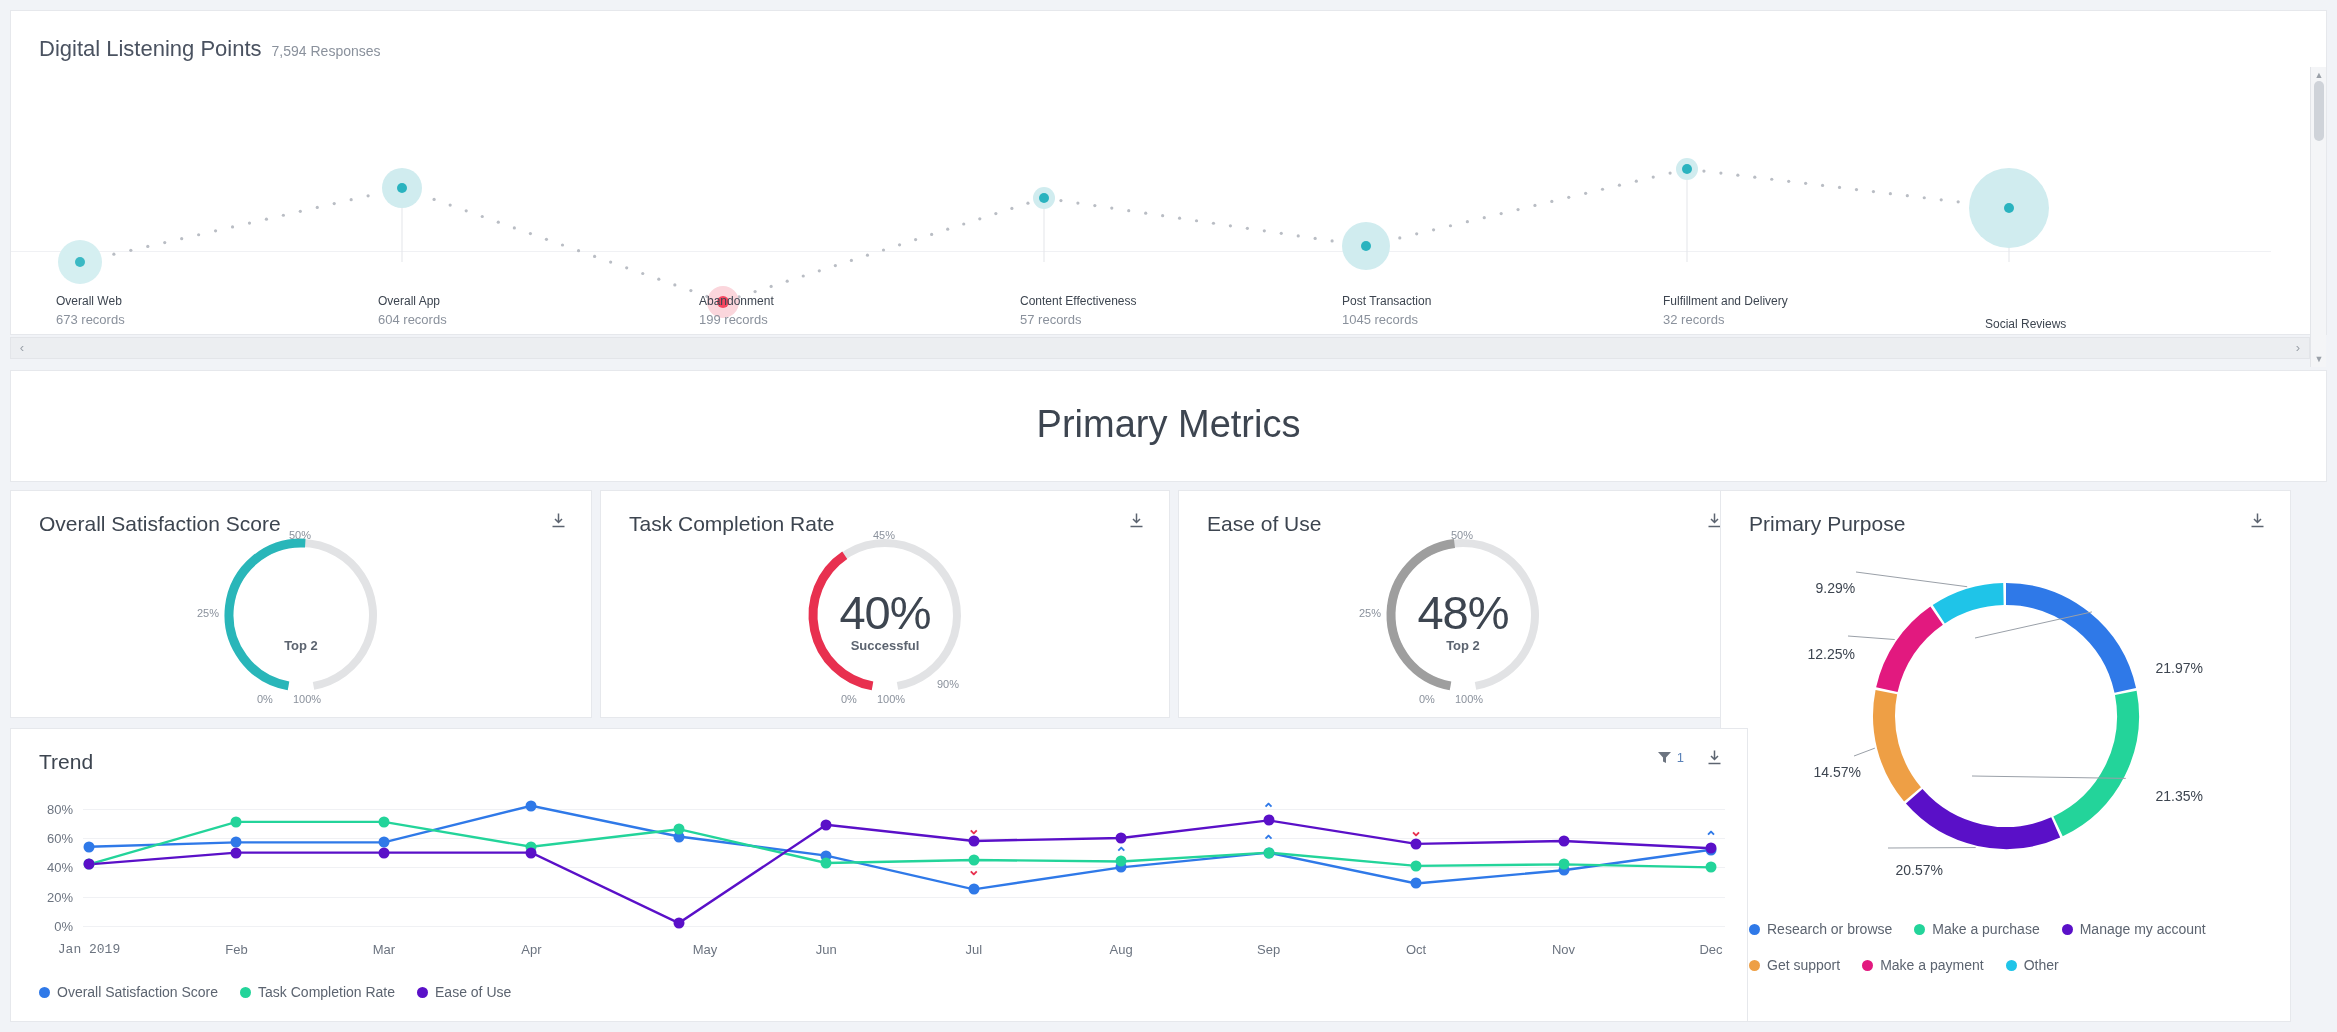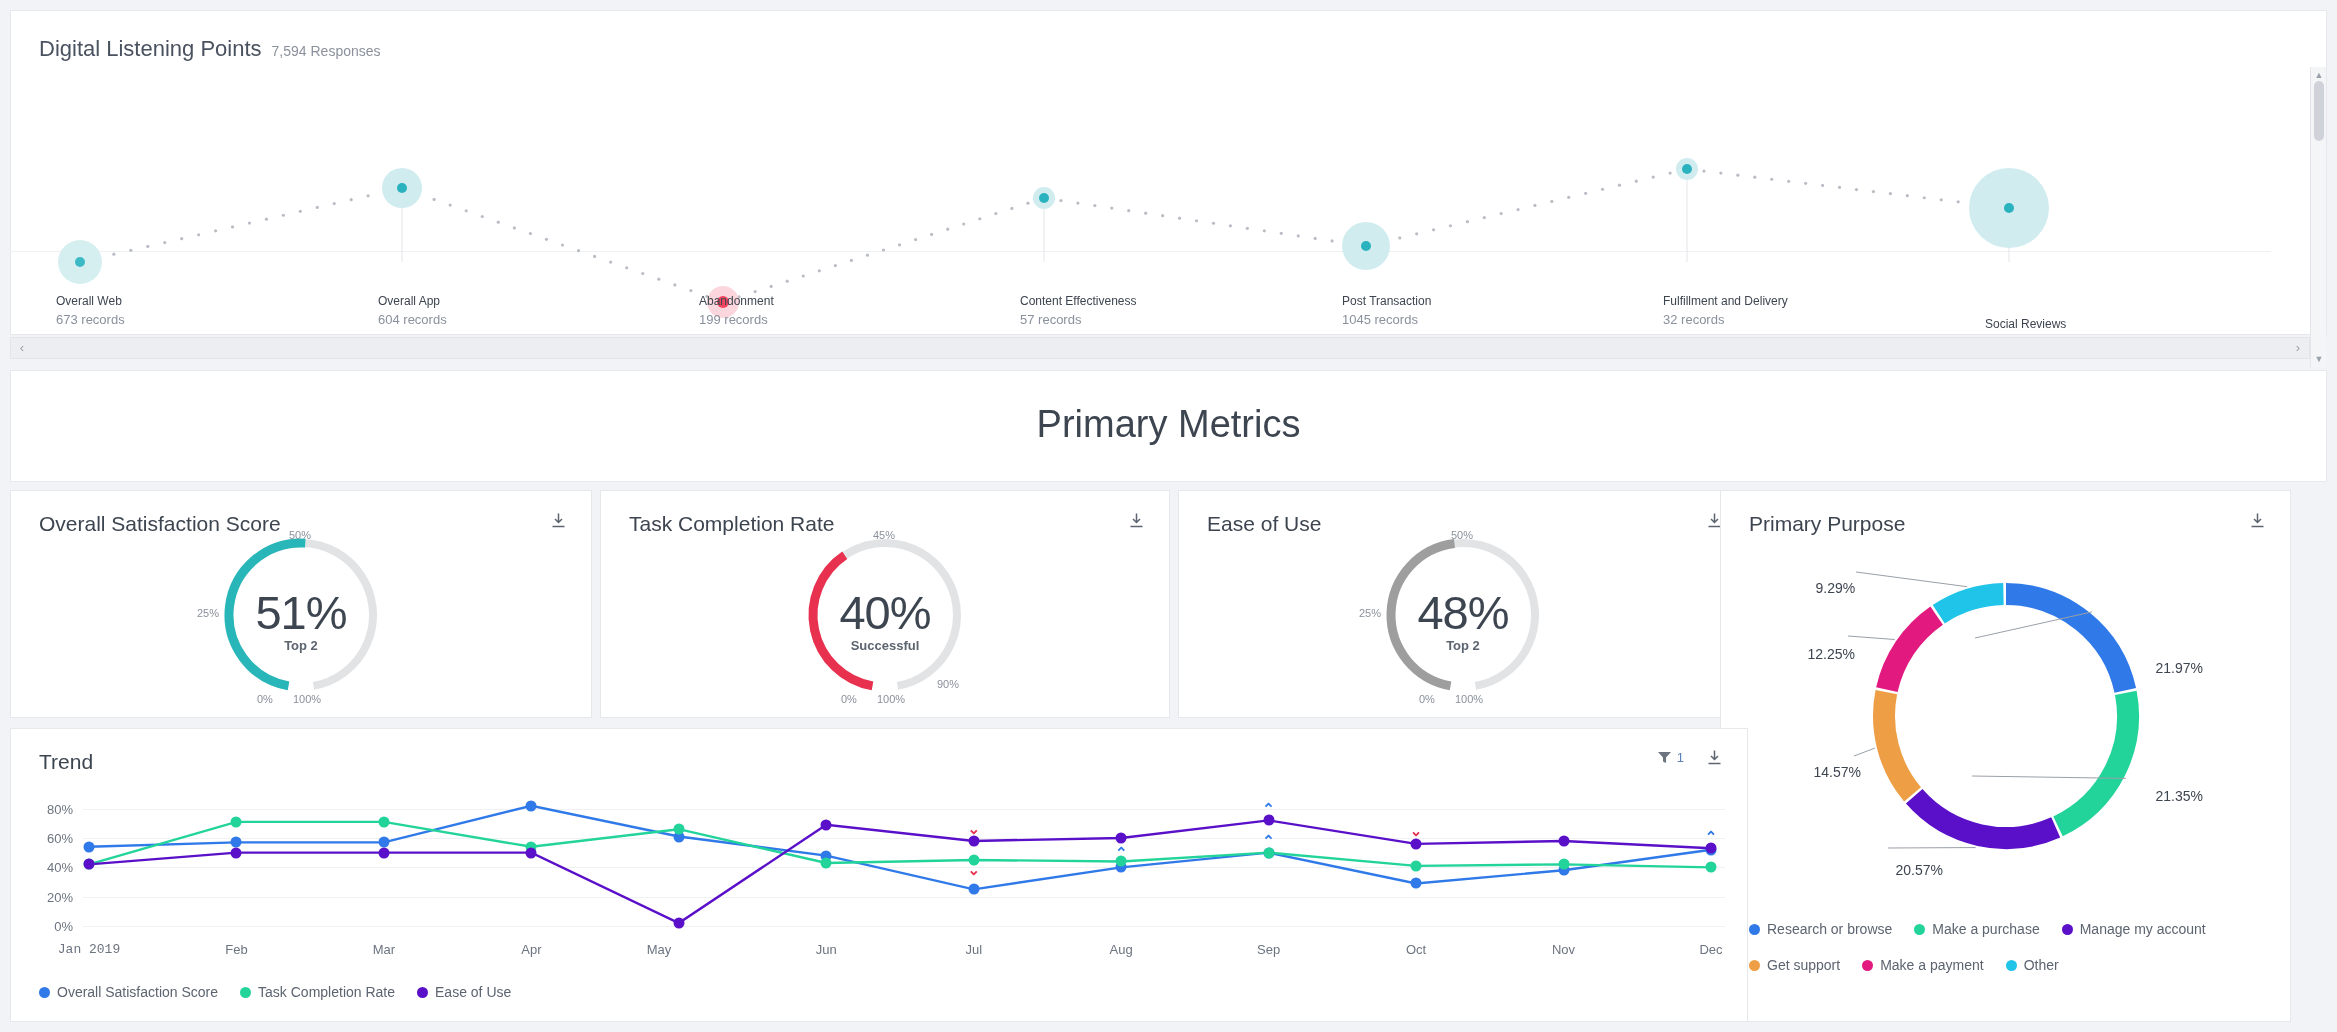--- a/index.html
+++ b/index.html
@@ -274,21 +274,21 @@
     <div class="card-title">Overall Satisfaction Score</div>
     <div class="dl-icon" style="right:24px;">
       <svg width="17" height="17" viewBox="0 0 17 17">
           <path d="M8.5 1.5v8.5M5 7l3.5 3.5L12 7" stroke="#5c6470" stroke-width="1.5" fill="none"></path>
           <path d="M2.5 14.5h12" stroke="#5c6470" stroke-width="1.5"></path>
         </svg>
     </div>
     <div class="gauge-wrap"><svg width="200" height="180">
           <path d="M 87.49733120798102 152.90615821687896 A 72 72 0 1 1 112.502668792019 152.90615821687896" stroke="#e2e3e5" stroke-width="8" fill="none" stroke-linecap="butt"></path>
           <path d="M 87.49733120798102 152.90615821687896 A 72 72 0 0 1 104.27005889746916 10.126732389488893" stroke="#29b6b9" stroke-width="9" fill="none" stroke-linecap="butt"></path>
-        </svg><div class="gauge-center-val">51%</div><div class="gauge-center-lbl">Top 2</div><div class="gauge-tick" style="left: 56px; top: 160px;">0%</div><div class="gauge-tick" style="left: -4px; top: 74px;">25%</div><div class="gauge-tick" style="left: 88px; top: -4px;">50%</div><div class="gauge-tick" style="left: 92px; top: 160px;">100%</div></div>
+        </svg><div class="gauge-center-lbl">Top 2</div><div class="gauge-tick" style="left: 56px; top: 160px;">0%</div><div class="gauge-tick" style="left: -4px; top: 74px;">25%</div><div class="gauge-tick" style="left: 88px; top: -4px;">50%</div><div class="gauge-tick" style="left: 92px; top: 160px;">100%</div></div>
   </div>
 
   <div class="card gauge-card" id="g2">
     <div class="card-title">Task Completion Rate</div>
     <div class="dl-icon" style="right:24px;">
       <svg width="17" height="17" viewBox="0 0 17 17">
           <path d="M8.5 1.5v8.5M5 7l3.5 3.5L12 7" stroke="#5c6470" stroke-width="1.5" fill="none"></path>
           <path d="M2.5 14.5h12" stroke="#5c6470" stroke-width="1.5"></path>
         </svg>
     </div>
@@ -435,21 +435,21 @@
         <div class="annot" style="color: rgb(232, 48, 79); left: 962.727px; top: 86.2667px;">⌄</div>
         <div class="annot" style="color: rgb(47, 121, 232); left: 1110.18px; top: 68.6667px;">⌃</div>
         <div class="annot" style="color: rgb(47, 121, 232); left: 1257.64px; top: 24.6667px;">⌃</div>
         <div class="annot" style="color: rgb(47, 121, 232); left: 1257.64px; top: 56.9333px;">⌃</div>
         <div class="annot" style="color: rgb(232, 48, 79); left: 1405.09px; top: 46.6667px;">⌄</div>
         <div class="annot" style="color: rgb(47, 121, 232); left: 1700px; top: 52.5333px;">⌃</div>
         <div class="xt" style="left: 78px; top: 158px; font-family: Liberation Mono, monospace;">Jan 2019</div>
         <div class="xt" style="left: 225.455px; top: 158px;">Feb</div>
         <div class="xt" style="left: 372.909px; top: 158px;">Mar</div>
         <div class="xt" style="left: 520.364px; top: 158px;">Apr</div>
-        <div class="xt" style="left: 648px; top: 158px;">May</div>
+        <div class="xt" style="left: 694px; top: 158px;">May</div>
         <div class="xt" style="left: 815.273px; top: 158px;">Jun</div>
         <div class="xt" style="left: 962.727px; top: 158px;">Jul</div>
         <div class="xt" style="left: 1110.18px; top: 158px;">Aug</div>
         <div class="xt" style="left: 1257.64px; top: 158px;">Sep</div>
         <div class="xt" style="left: 1405.09px; top: 158px;">Oct</div>
         <div class="xt" style="left: 1552.55px; top: 158px;">Nov</div>
         <div class="xt" style="left: 1700px; top: 158px;">Dec</div>
       </div>
     <div id="trend-legend">
         <div class="lg-item">

